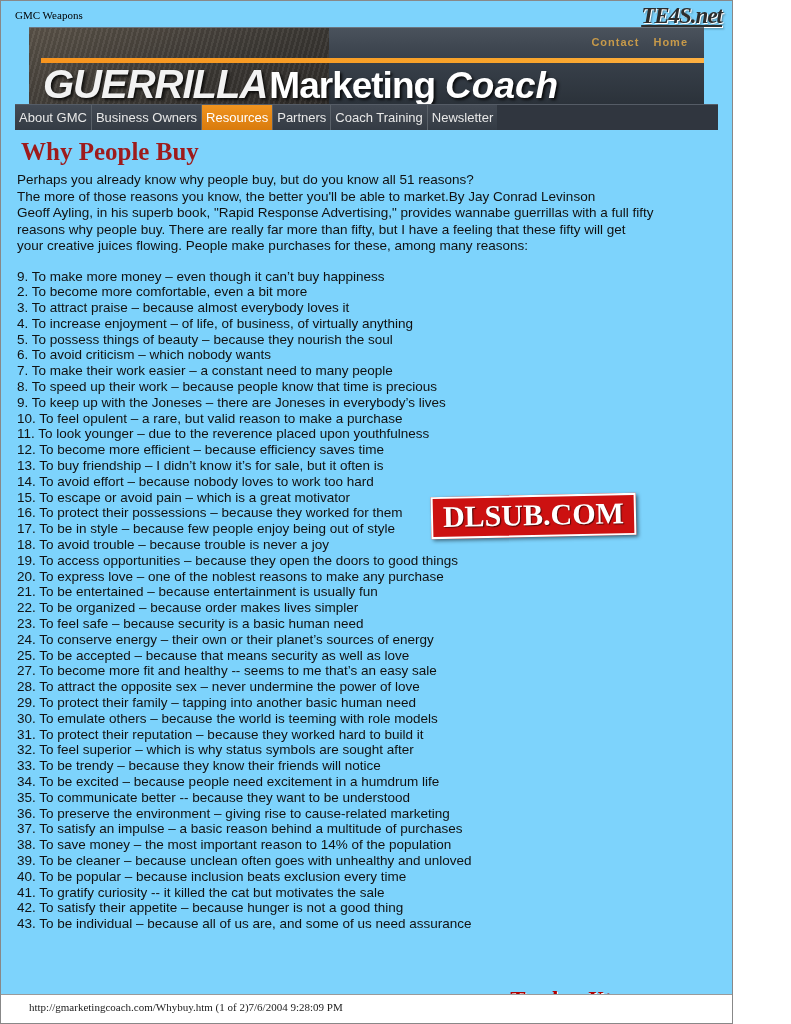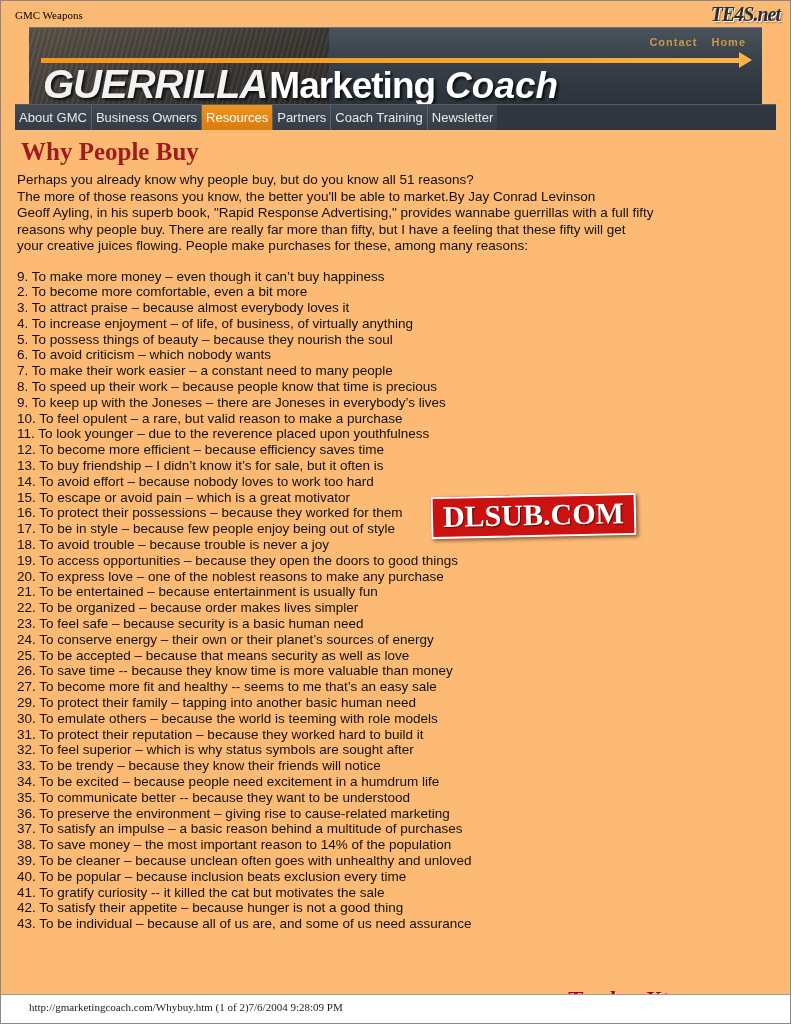--- a/index.html
+++ b/index.html
@@ -10,49 +10,50 @@
   body {
     width: 791px;
     height: 1024px;
     font-family: "Liberation Sans", sans-serif;
     color: #000;
     position: relative;
     overflow: hidden;
   }
   .page {
     position: relative;
-    width: 791px;
+    width: 733px;
     height: 1024px;
     box-sizing: border-box;
     border: 1px solid #888;
-    background: #fdba74;
+    background: #7dd3fc;
   }
   
   .top-strip {
     position: relative;
     height: 26px;
     padding: 4px 8px 0 14px;
     box-sizing: border-box;
   }
   .top-strip .doc-title {
     font-family: "Liberation Serif", serif;
     font-size: 11px;
     color: #000;
   }
   .te4s-logo {
     position: absolute;
     right: 10px;
     top: 2px;
     font-family: "Liberation Serif", serif;
-    font-size: 20px;
+    font-size: 23px;
     font-weight: bold;
     font-style: italic;
     letter-spacing: -1px;
     color: #2d2d2d;
     text-shadow: 1px 1px 0 #ffffff, 2px 2px 2px rgba(0,0,0,0.35);
+    text-decoration: underline;
   }
   
   .banner-wrap {
     margin: 0 28px;
     position: relative;
   }
   .banner {
     position: relative;
     height: 76px;
     background: linear-gradient(180deg, #4a525c 0%, #39414b 40%, #2b323a 100%);
@@ -290,22 +291,22 @@
       <div class="reason-line">16. To protect their possessions – because they worked for them</div>
       <div class="reason-line">17. To be in style – because few people enjoy being out of style</div>
       <div class="reason-line">18. To avoid trouble – because trouble is never a joy</div>
       <div class="reason-line">19. To access opportunities – because they open the doors to good things</div>
       <div class="reason-line">20. To express love – one of the noblest reasons to make any purchase</div>
       <div class="reason-line">21. To be entertained – because entertainment is usually fun</div>
       <div class="reason-line">22. To be organized – because order makes lives simpler</div>
       <div class="reason-line">23. To feel safe – because security is a basic human need</div>
       <div class="reason-line">24. To conserve energy – their own or their planet’s sources of energy</div>
       <div class="reason-line">25. To be accepted – because that means security as well as love</div>
-      <div class="reason-line">26. To save time -- because they know time is more valuable than money</div>
       <div class="reason-line">27. To become more fit and healthy -- seems to me that’s an easy sale</div>
+      <div class="reason-line">28. To attract the opposite sex – never undermine the power of love</div>
       <div class="reason-line">29. To protect their family – tapping into another basic human need</div>
       <div class="reason-line">30. To emulate others – because the world is teeming with role models</div>
       <div class="reason-line">31. To protect their reputation – because they worked hard to build it</div>
       <div class="reason-line">32. To feel superior – which is why status symbols are sought after</div>
       <div class="reason-line">33. To be trendy – because they know their friends will notice</div>
       <div class="reason-line">34. To be excited – because people need excitement in a humdrum life</div>
       <div class="reason-line">35. To communicate better -- because they want to be understood</div>
       <div class="reason-line">36. To preserve the environment – giving rise to cause-related marketing</div>
       <div class="reason-line">37. To satisfy an impulse – a basic reason behind a multitude of purchases</div>
       <div class="reason-line">38. To save money – the most important reason to 14% of the population</div>

